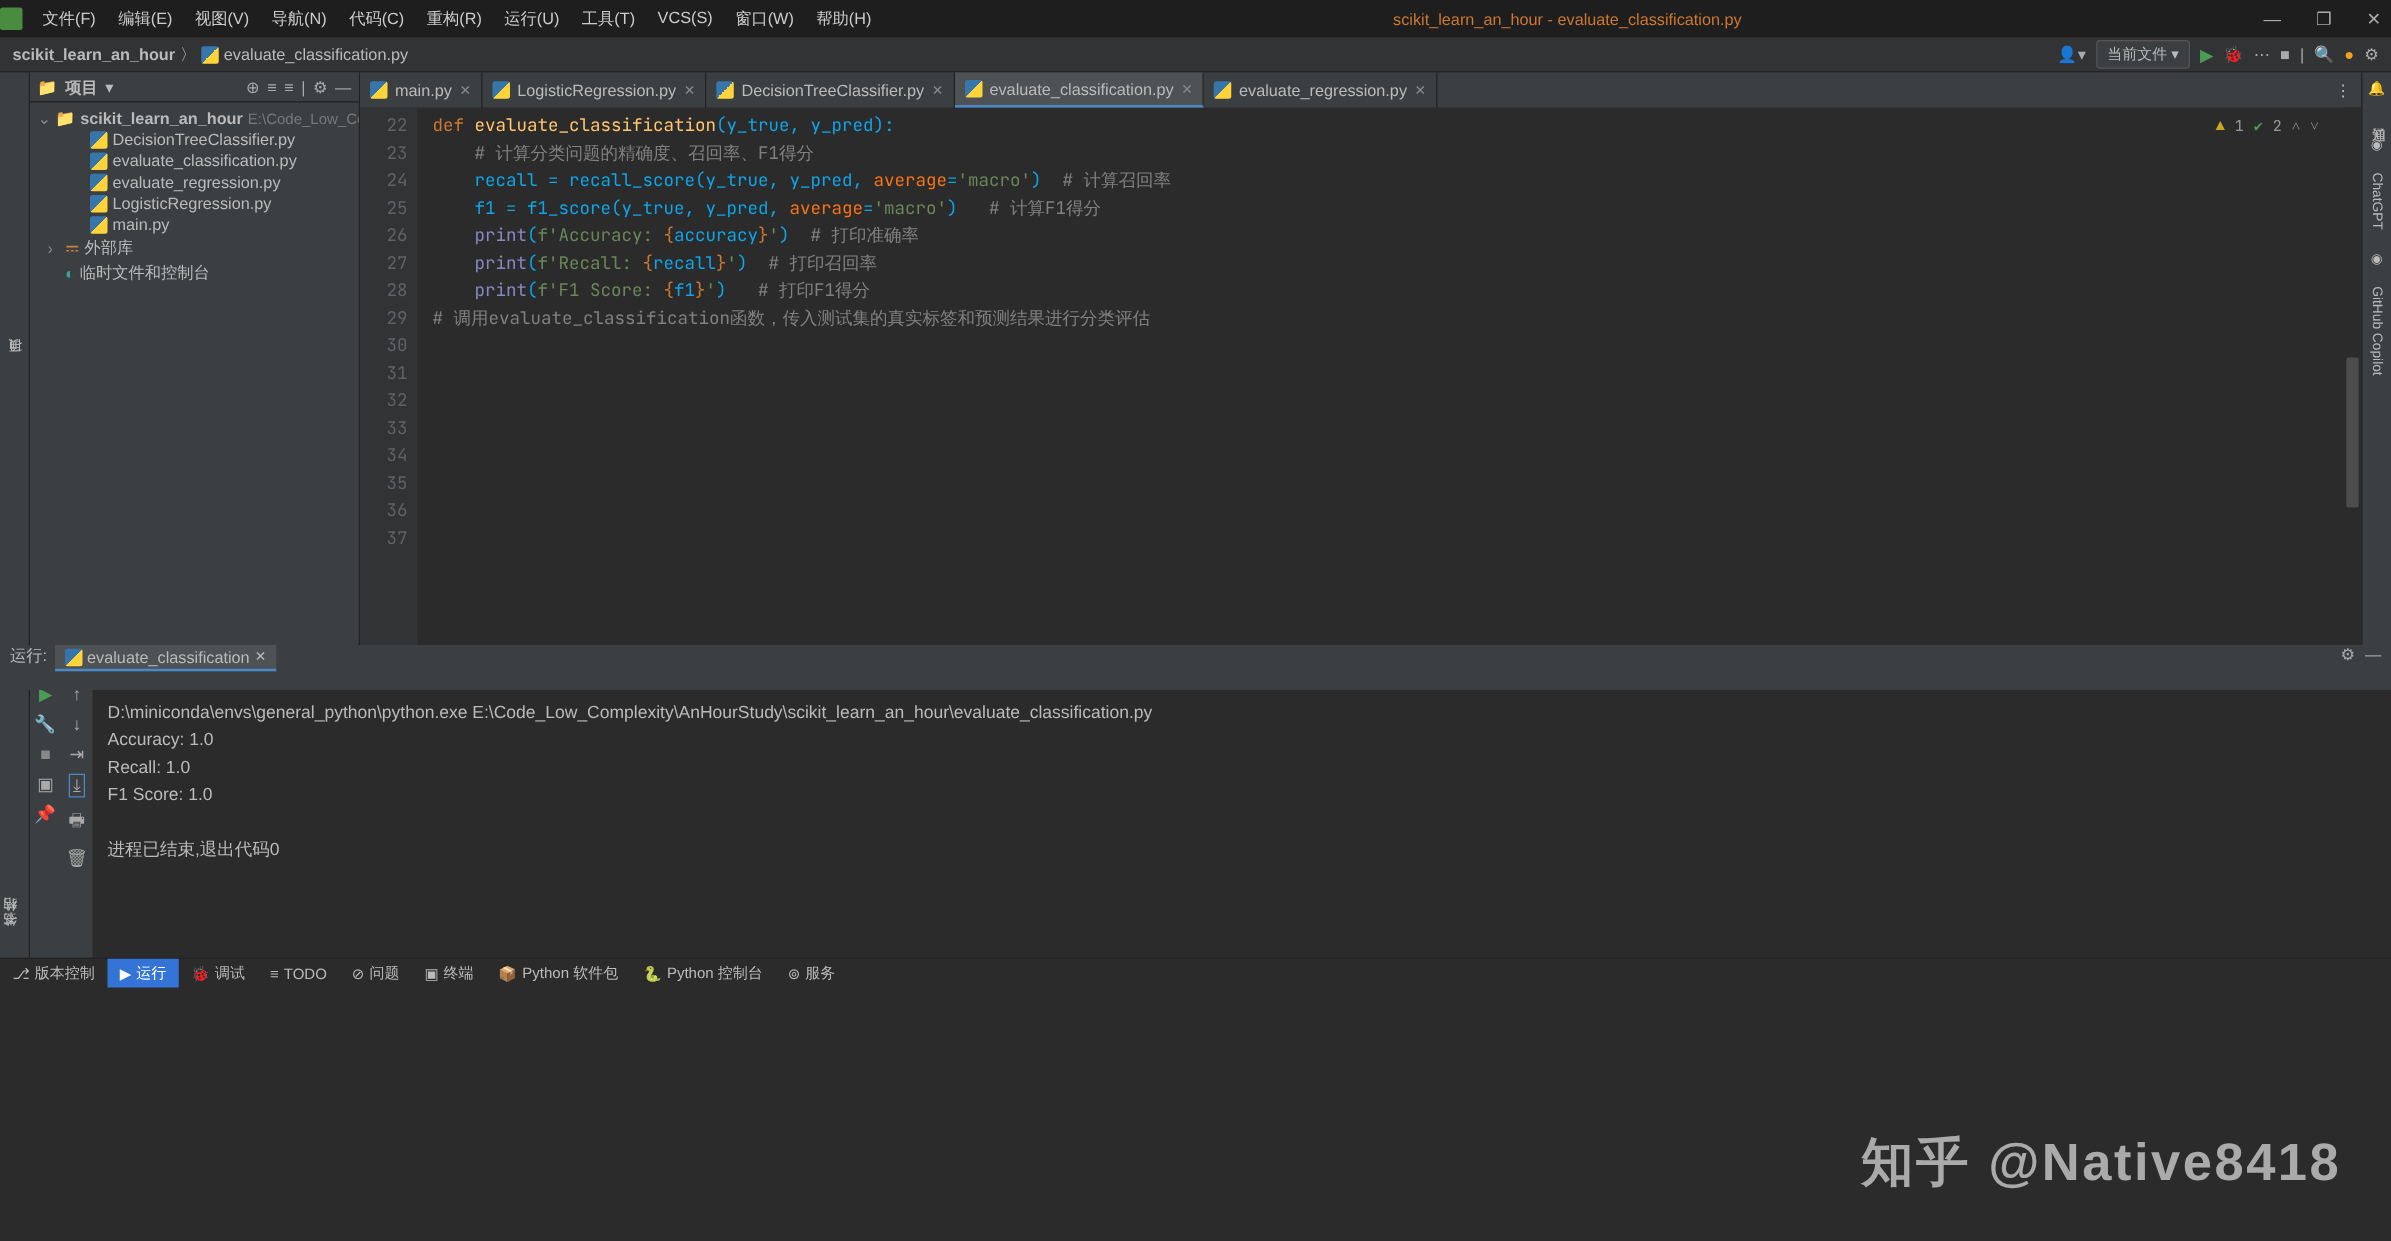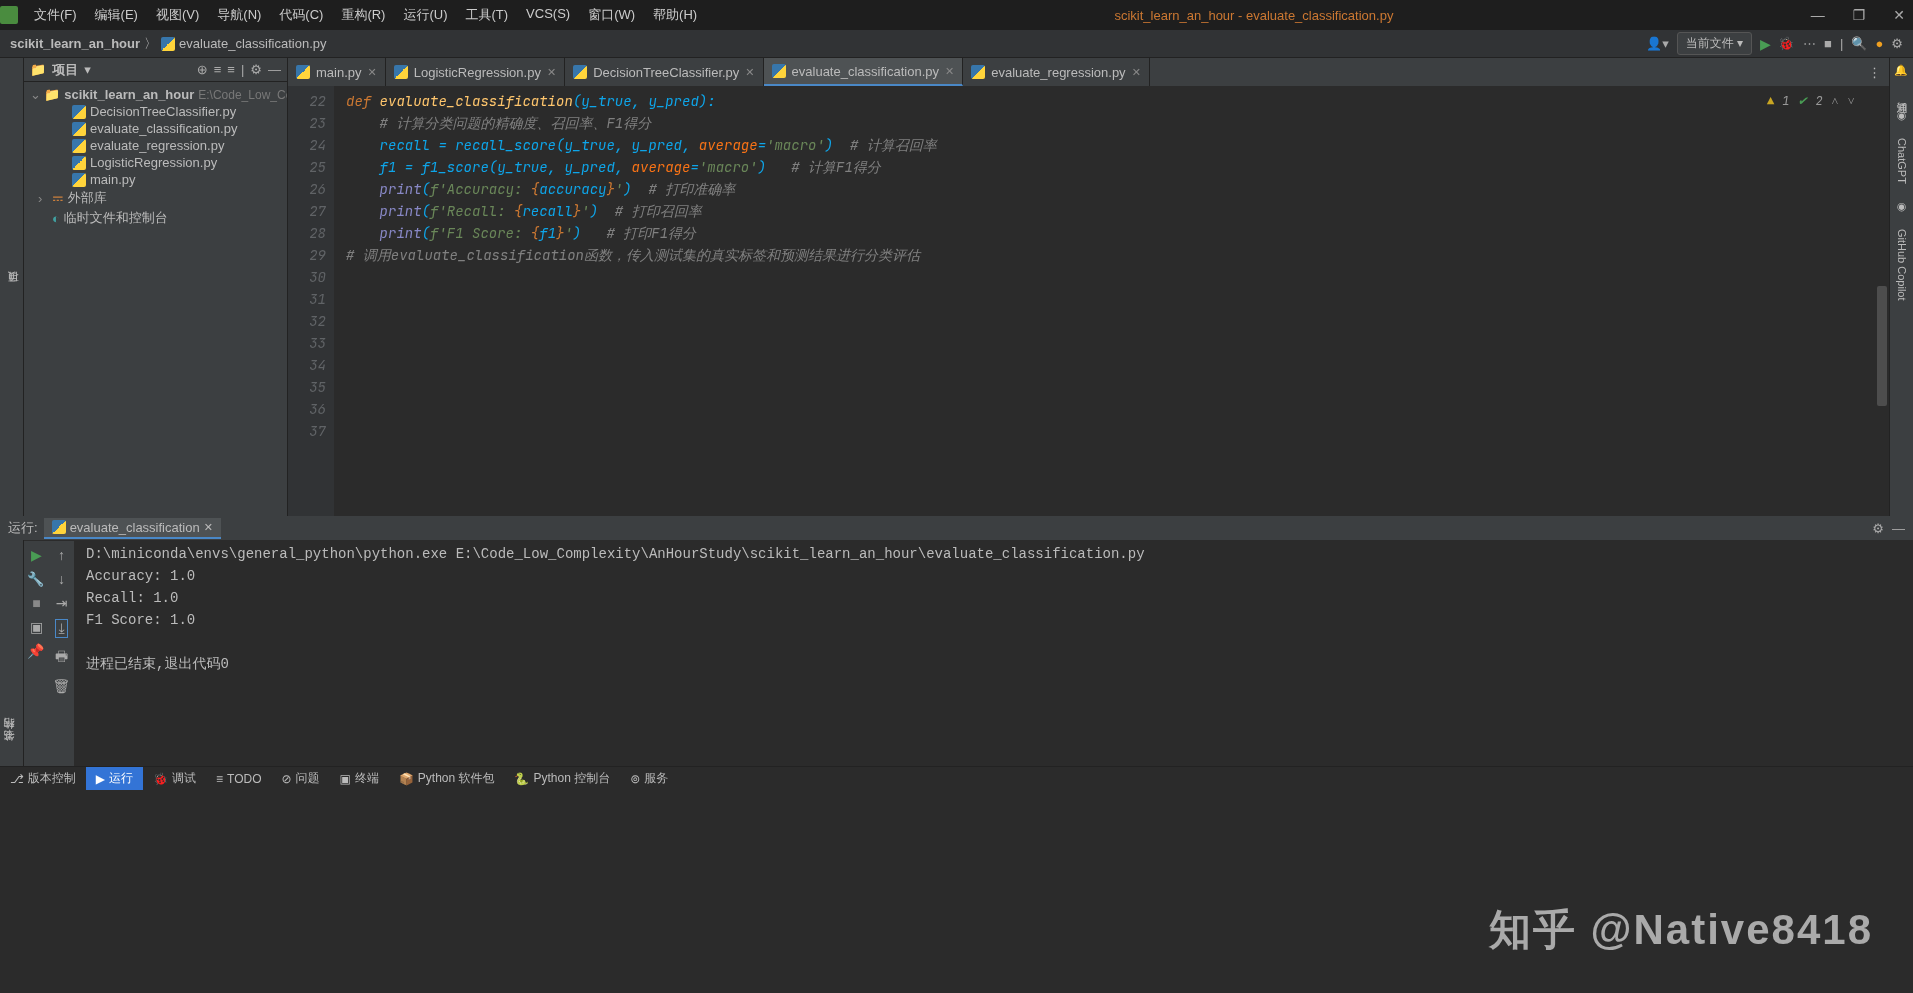--- a/index.html
+++ b/index.html
@@ -42,21 +42,21 @@
 .tree-item.child { padding-left: 48px; }
 .tree-item.lib { padding-left: 14px; }
 
 
 .editor { flex: 1; display: flex; flex-direction: column; background: #2b2b2b; }
 .tabs { height: 28px; background: #3c3f41; display: flex; align-items: stretch; }
 .tab-item { display: flex; align-items: center; padding: 0 8px; gap: 6px; border-right: 1px solid #222; cursor: pointer; font-size: 13px; }
 .tab-item.active { background: #4e5254; border-bottom: 2px solid #4a88c7; }
 .tab-item .close { color: #888; font-size: 11px; }
 .tabs .more { margin-left: auto; padding: 0 8px; display: flex; align-items: center; }
-.code-wrap { flex: 1; display: flex; position: relative; font-style: italic; }
+.code-wrap { flex: 1; display: flex; position: relative; }
 .gutter { width: 46px; background: #313335; color: #606366; text-align: right; padding: 4px 8px 4px 0; font-family: "JetBrains Mono", Consolas, monospace; font-size: 14px; line-height: 22px; }
 .code { flex: 1; font-family: "JetBrains Mono", Consolas, monospace; font-size: 14px; line-height: 22px; padding: 4px 0; position: relative; }
 .code-line { padding: 0 12px; white-space: pre; }
 .code-line.current { background: #10108a; }
 .kw { color: #cc7832; }
 .fn { color: #ffc66d; }
 .param { color: #0ea5e9; }
 .str { color: #6a8759; }
 .cmt { color: #808080; }
 .builtin { color: #8888c6; }
@@ -68,27 +68,27 @@
 
 .scrollbar { width: 14px; background: #2b2b2b; position: relative; }
 .scroll-thumb { position: absolute; right: 2px; width: 10px; background: #4d4d4d; border-radius: 2px; }
 
 
 .rightrail { width: 24px; background: #3c3f41; border-left: 1px solid #222; display: flex; flex-direction: column; align-items: center; padding-top: 6px; gap: 10px; font-size: 11px; }
 .rightrail .vtab { writing-mode: vertical-rl; padding: 6px 2px; color: #bbb; cursor: pointer; }
 
 
 .runpanel { height: 250px; display: flex; background: #2b2b2b; border-top: 1px solid #222; }
-.run-hdr { position: absolute; height: 24px; background: #3c3f41; display: flex; align-items: center; padding: 0 8px; left: 0; right: 0; }
+.run-hdr { position: absolute; height: 36px; background: #3c3f41; display: flex; align-items: flex-start; padding: 0 8px; left: 0; right: 0; }
 .run-hdr .lbl { font-size: 13px; }
 .run-hdr .tab { background: #4e5254; padding: 2px 8px; margin-left: 6px; display: flex; align-items: center; gap: 4px; border-bottom: 2px solid #4a88c7; }
 .run-hdr .right { margin-left: auto; display: flex; gap: 8px; color: #aaa; }
 .run-side { width: 50px; background: #3c3f41; margin-top: 24px; display: flex; }
 .run-col { width: 25px; display: flex; flex-direction: column; align-items: center; gap: 8px; padding-top: 6px; color: #aaa; font-size: 14px; }
-.run-out { flex: 1; margin-top: 20px; font-family: Liberation Mono, monospace; font-size: 14px; line-height: 22px; padding: 6px 12px; color: #bbb; white-space: pre; }
+.run-out { flex: 1; margin-top: 35px; font-family: Liberation Sans, sans-serif; font-size: 14px; line-height: 22px; padding: 6px 12px; color: #bbb; white-space: pre; }
 
 
 .statusbar { height: 24px; background: #2b2b2b; border-top: 1px solid #222; display: flex; align-items: center; font-size: 12px; }
 .status-item { padding: 0 10px; display: flex; align-items: center; gap: 4px; cursor: pointer; color: #bbb; height: 100%; }
 .status-item.active { background: #3374d6; color: #fff; }
 
 
 .watermark { position: absolute; bottom: 35px; right: 40px; font-size: 42px; color: #aaa; font-weight: bold; letter-spacing: 2px; display: flex; align-items: center; gap: 12px; }
 .zhihu-logo { font-size: 44px; font-weight: bold; }
 

